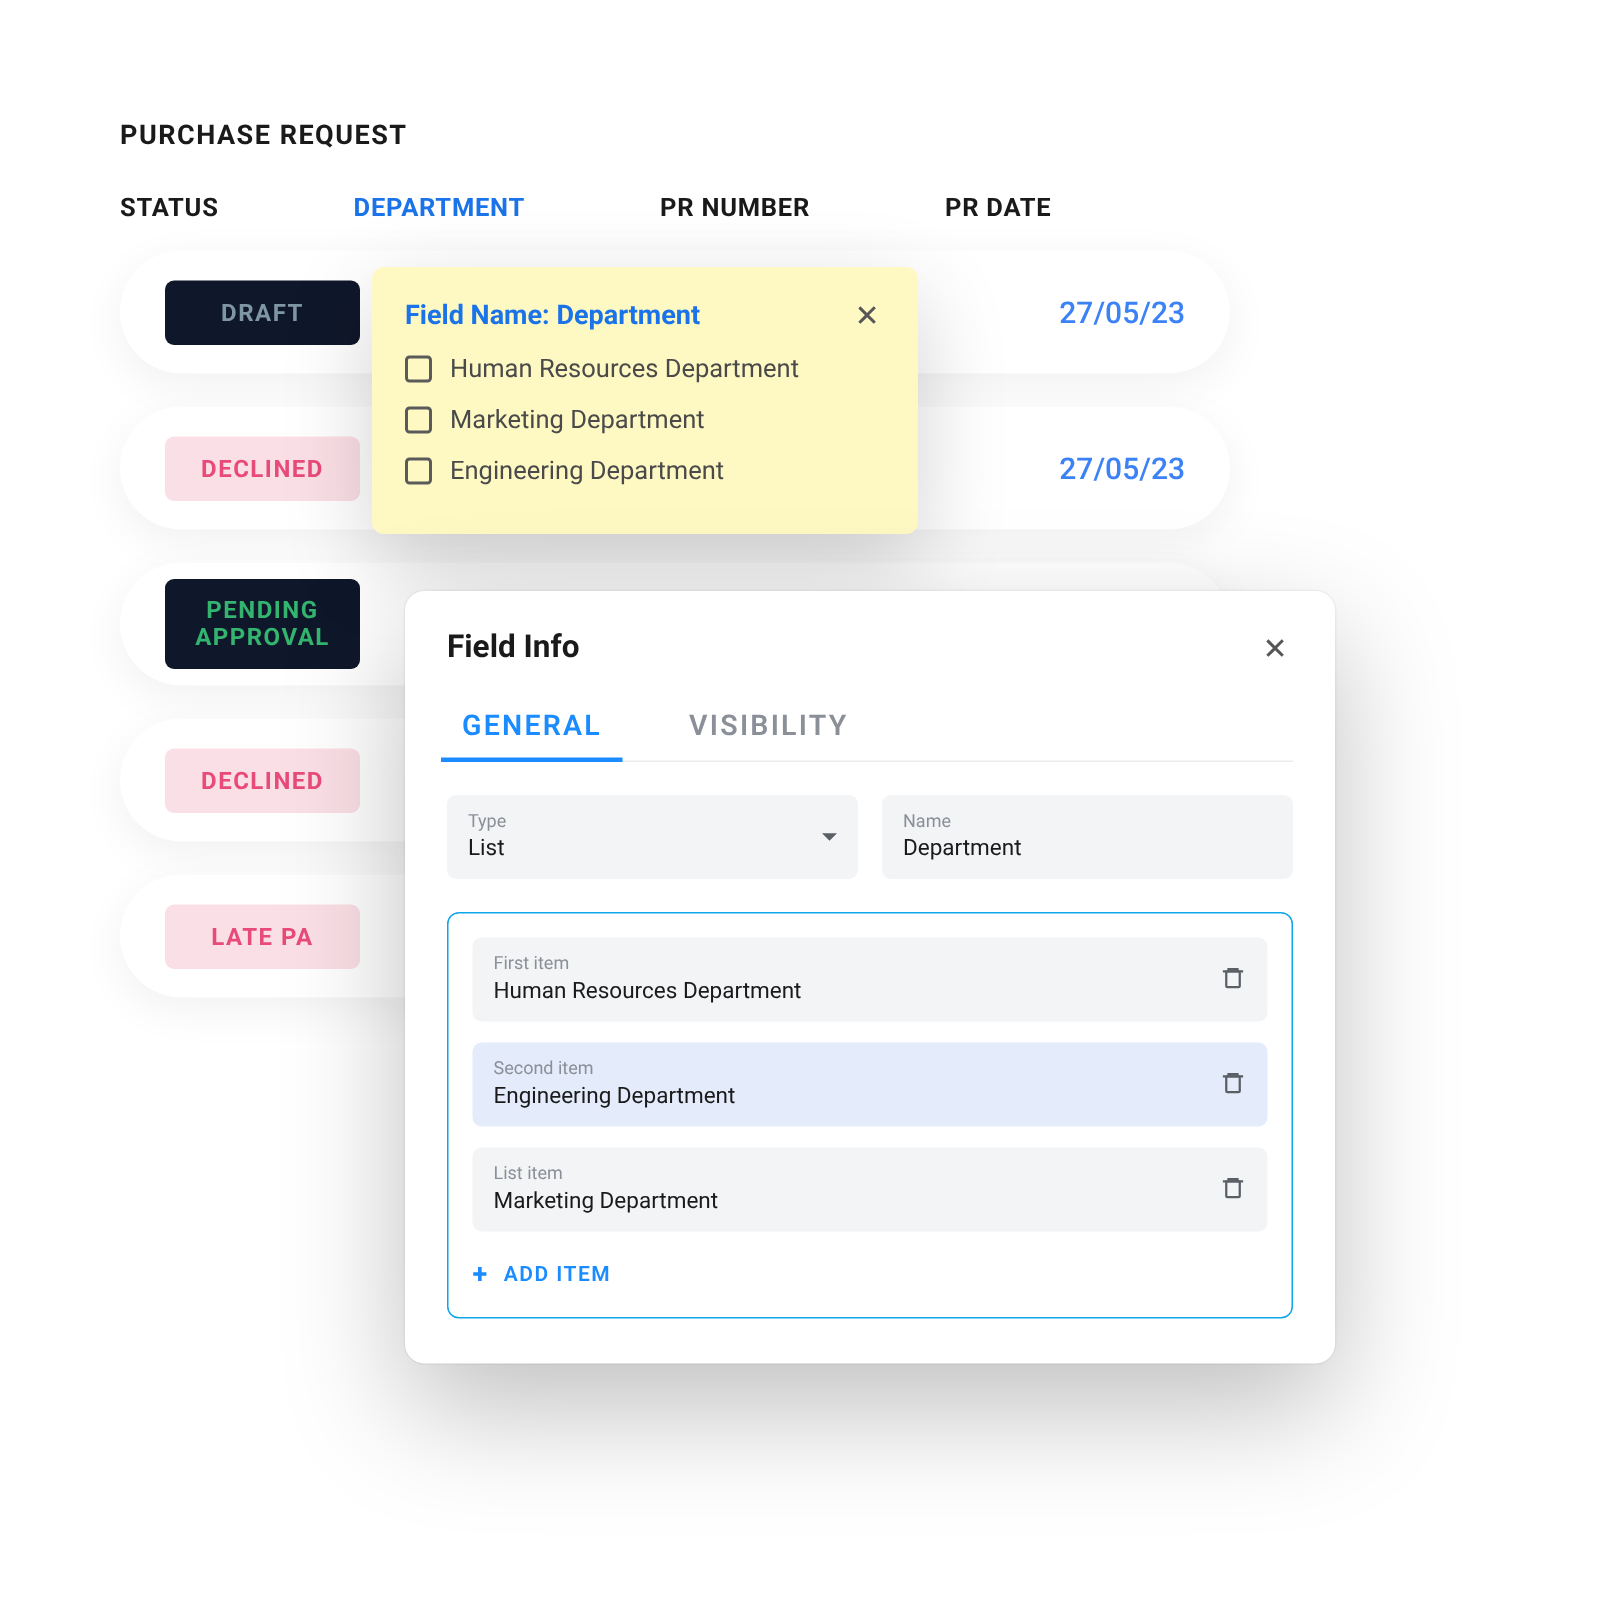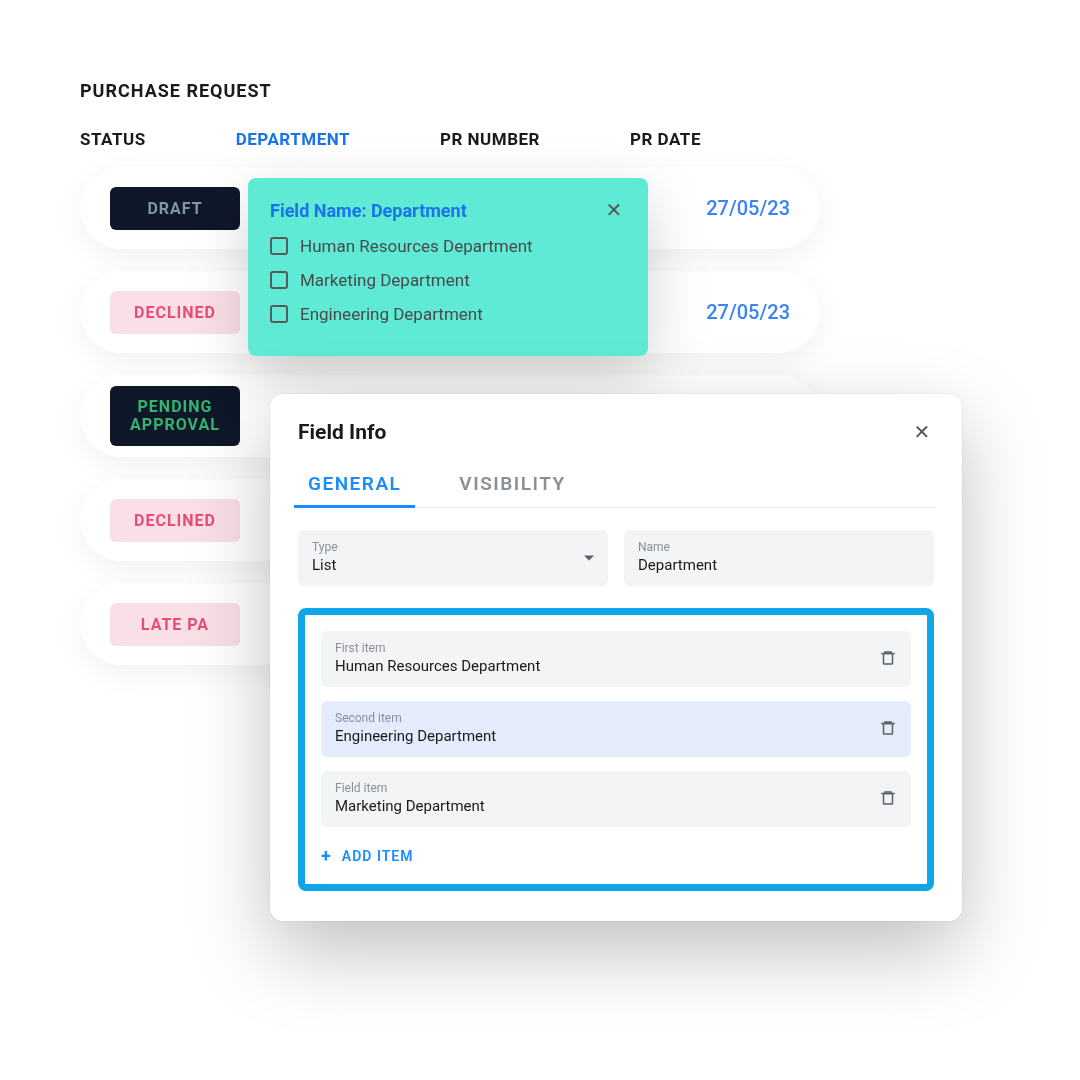--- a/index.html
+++ b/index.html
@@ -71,22 +71,22 @@
     color: #3b82f6;
     font-size: 20px;
     font-weight: 500;
   }
 
   
   .filter-popover {
     position: absolute;
     top: 178px;
     left: 248px;
-    width: 400px;
-    background: #5eead4;
+    width: 364px;
+    background: #fef9c3;
     border-radius: 8px;
     box-shadow: 0 20px 60px rgba(0,0,0,0.18);
     padding: 20px 22px 18px 22px;
     z-index: 10;
   }
   .filter-header { display: flex; align-items: center; justify-content: space-between; margin-bottom: 14px; }
   .filter-title { font-size: 18px; font-weight: 700; color: #1a73e8; }
   .close-x {
     font-size: 20px; color: #565656; cursor: pointer;
     width: 24px; height: 24px; display: inline-flex; align-items: center; justify-content: center;
@@ -105,21 +105,21 @@
     font-size: 12px; letter-spacing: 2px; font-weight: 600;
     border: none; padding: 8px 20px; border-radius: 3px;
     cursor: pointer;
   }
 
   
   .field-modal {
     position: absolute;
     top: 394px;
     left: 270px;
-    width: 692px;
+    width: 620px;
     background: #ffffff;
     border-radius: 13px;
     box-shadow: 0 30px 80px rgba(0,0,0,0.25), 0 0 0 1px rgba(0,0,0,0.04);
     padding: 26px 28px 30px 28px;
     z-index: 20;
   }
   .modal-header { display: flex; align-items: center; justify-content: space-between; margin-bottom: 18px; }
   .modal-title { font-size: 21px; font-weight: 700; color: #1a1a1a; }
 
   .tabs {
@@ -147,21 +147,21 @@
   }
   .field-label { font-size: 12px; color: #8a8f98; margin-bottom: 2px; }
   .field-value { font-size: 15px; color: #1a1a1a; }
   .chevron-down {
     position: absolute; right: 14px; top: 50%; transform: translateY(-50%);
     width: 0; height: 0; border-left: 5px solid transparent; border-right: 5px solid transparent;
     border-top: 5px solid #5a5f66;
   }
 
   .items-panel {
-    border: 7px solid #0ea5e9; border-radius: 8px; padding: 16px 16px 18px 16px;
+    border: 1px solid #0ea5e9; border-radius: 8px; padding: 16px 16px 18px 16px;
   }
   .item-row {
     background: #f3f4f6; border-radius: 6px;
     padding: 10px 14px 12px 14px;
     display: flex; align-items: center; justify-content: space-between;
     margin-bottom: 14px;
   }
   .item-row.selected { background: #e4ecfb; }
   .item-texts { display: flex; flex-direction: column; }
   .item-label { font-size: 12px; color: #8a8f98; margin-bottom: 2px; }
@@ -279,21 +279,21 @@
       <span class="trash-icon">
         <svg viewBox="0 0 24 24" fill="none" stroke="#5a5f66" stroke-width="2">
             <path d="M3 6h18"></path>
             <path d="M8 6V4h8v2"></path>
             <rect x="6" y="6" width="12" height="14" rx="1"></rect>
           </svg>
       </span>
     </div>
     <div class="item-row">
       <div class="item-texts">
-        <div class="item-label">Field item</div>
+        <div class="item-label">List item</div>
         <div class="item-value">Marketing Department</div>
       </div>
       <span class="trash-icon">
         <svg viewBox="0 0 24 24" fill="none" stroke="#5a5f66" stroke-width="2">
             <path d="M3 6h18"></path>
             <path d="M8 6V4h8v2"></path>
             <rect x="6" y="6" width="12" height="14" rx="1"></rect>
           </svg>
       </span>
     </div>

